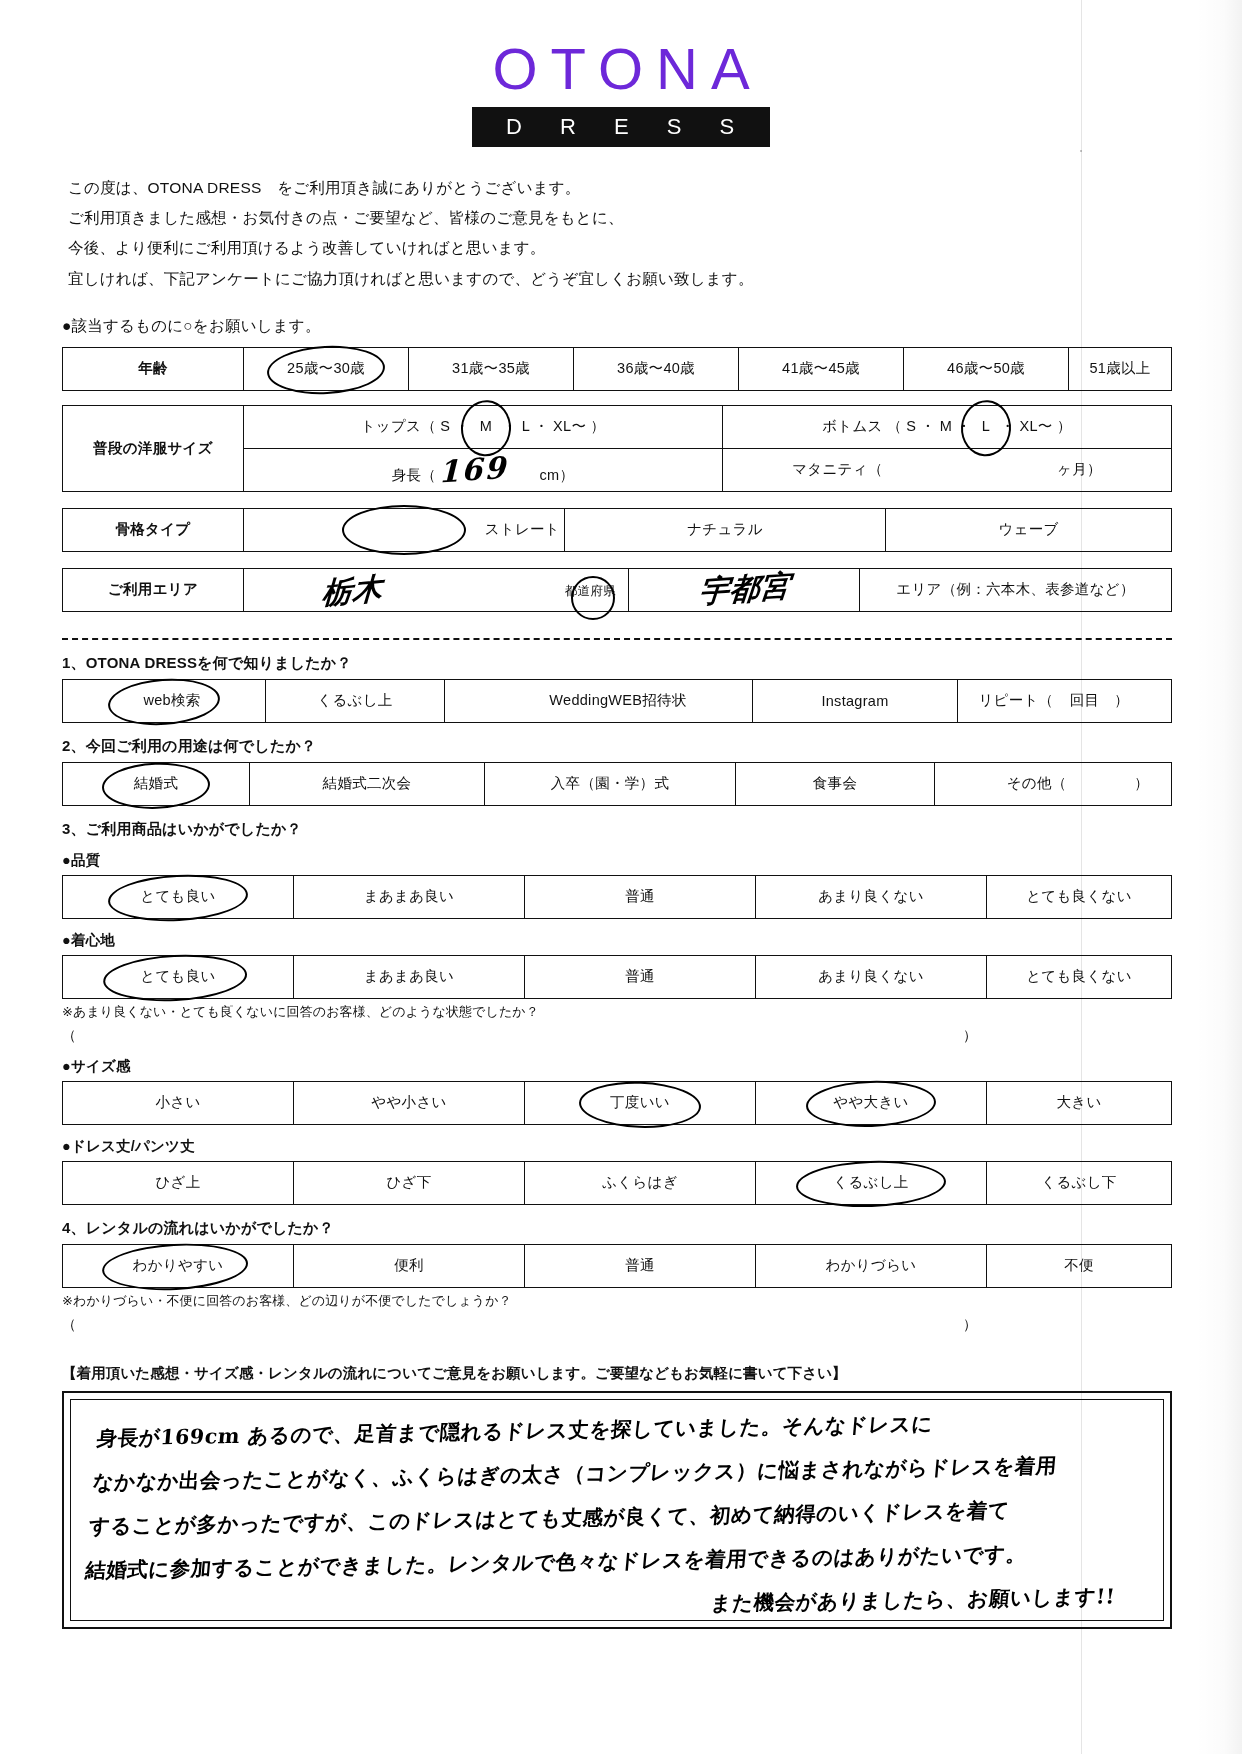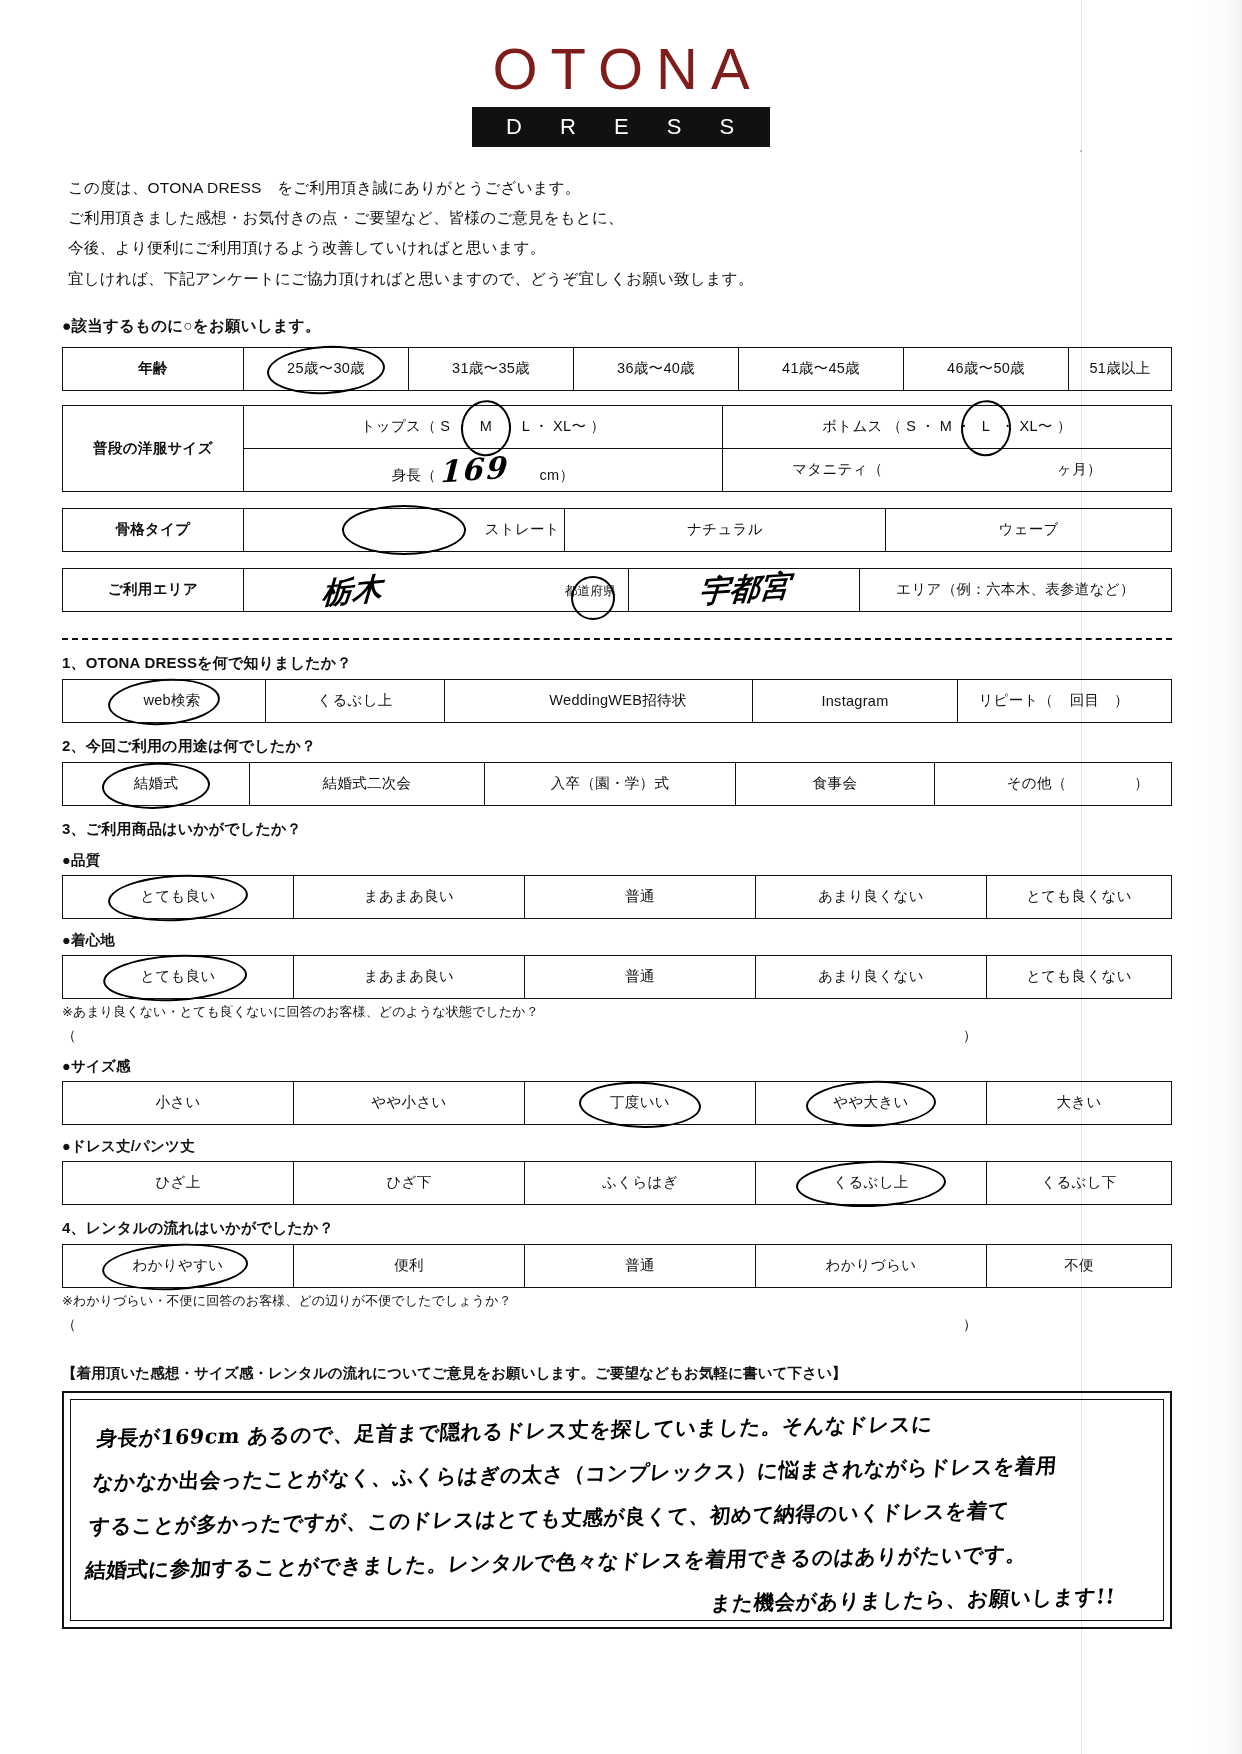--- a/index.html
+++ b/index.html
@@ -26,39 +26,39 @@
   .scan-line{
     position:absolute; top:0; right:160px; width:1px; height:1754px;
     background:rgba(0,0,0,0.10);
   }
   .scan-dot{ position:absolute; background:rgba(0,0,0,.22); }
 
   
   .logo-wrap{ text-align:center; padding-top:40px; }
   .logo-otona{
     font-family:"Liberation Sans","DejaVu Sans",sans-serif;
-    font-size:58px; letter-spacing:13px; font-weight:400; color:#7f1d1d;
+    font-size:58px; letter-spacing:13px; font-weight:400; color:#6d28d9;
     line-height:1; padding-left:13px;
   }
   .logo-dress-bar{
     display:inline-block; background:#111; color:#fff;
     font-size:22px; letter-spacing:16px; padding:9px 20px 9px 34px;
     margin-top:9px; line-height:1;
   }
 
   
   .intro{
     margin:26px 0 0 68px; width:1090px;
     font-size:15.5px; line-height:1.95; letter-spacing:.2px;
   }
   .intro div{ white-space:nowrap; }
 
   .section-head{
     margin:22px 0 10px 62px;
-    font-size:15.5px; font-weight:bold; letter-spacing:.2px;
+    font-size:15.5px; font-weight:normal; letter-spacing:.2px;
   }
   .qhead{
     margin:14px 0 6px 62px;
     font-size:15px; font-weight:bold; letter-spacing:.2px;
   }
   .subhead{
     margin:12px 0 5px 62px;
     font-size:14.5px; font-weight:bold; letter-spacing:.2px;
   }
   .note{

